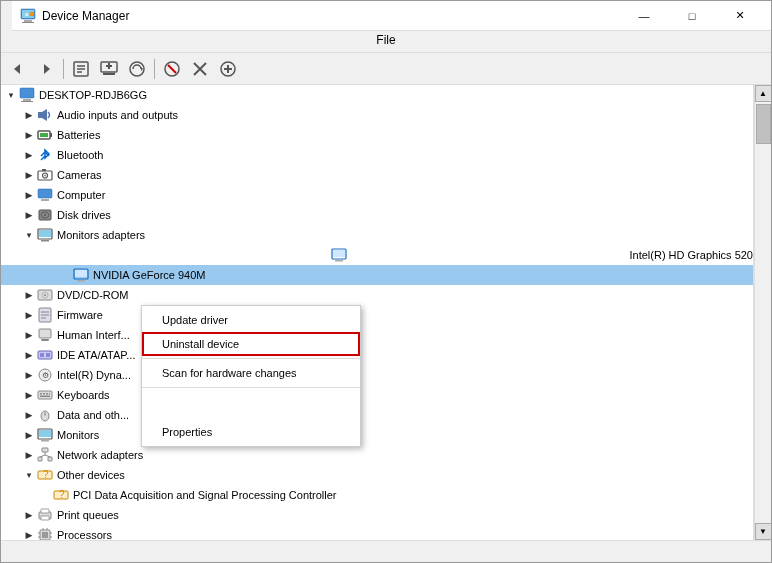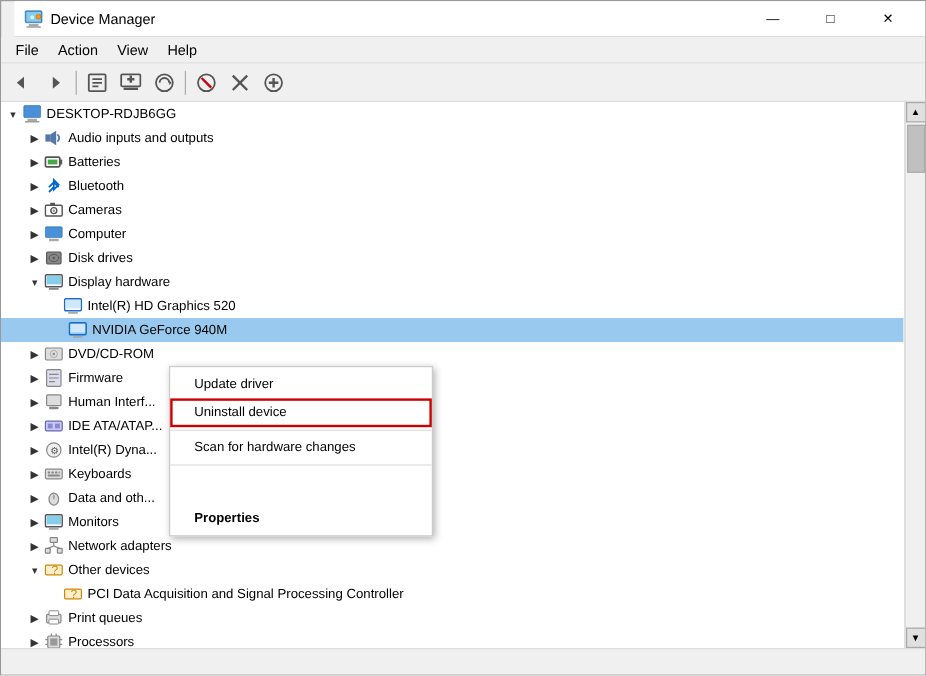--- a/index.html
+++ b/index.html
@@ -58,20 +58,21 @@
       justify-content: center;
     }
     .menu-bar {
       background: #f0f0f0;
       display: flex;
       gap: 0;
       padding: 0 4px;
       height: 22px;
       align-items: center;
       border-bottom: 1px solid #ddd;
+      flex-direction: column;
     }
     .menu-item {
       padding: 2px 8px;
       cursor: pointer;
       font-size: 12px;
     }
     .toolbar {
       background: #f0f0f0;
       display: flex;
       align-items: center;
@@ -203,21 +204,21 @@
     .context-menu-item.uninstall-item {
       border: 2px solid #c00;
       padding: 4px 18px;
       font-weight: 500;
     }
     .context-menu-sep {
       height: 1px;
       background: #ddd;
       margin: 2px 0;
     }
-    .context-menu-item.bold { font-weight: 700; margin-top: 32px; }
+    .context-menu-item.bold { font-weight: 400; margin-top: 32px; }
 
     
     .nvidia-row {
       background: #99c9ef;
     }
   </style>
 </head>
 <body>
 
 <div class="window">
@@ -395,36 +396,36 @@
 
       <div class="tree-item" style="padding-left:20px;">
         <span class="expand-btn">▾</span>
         <span class="item-icon">
           <svg width="16" height="16" viewBox="0 0 16 16">
             <rect x="1" y="2" width="14" height="10" rx="1" fill="none" stroke="#555" stroke-width="1.2"></rect>
             <rect x="4" y="13" width="8" height="1.5" fill="#888"></rect>
             <rect x="2" y="3" width="12" height="7" fill="#87ceeb"></rect>
           </svg>
         </span>
-        <span class="item-label">Display hardware</span>
-      </div>
-
-      <div class="tree-item" style="padding-left:36px;">
+        <span class="item-label">Monitors adapters</span>
+      </div>
+
+      <div class="tree-item" style="padding-left:36px;justify-content:space-between;">
         <span class="expand-btn" style="visibility:hidden;">▶</span>
         <span class="item-icon">
           <svg width="16" height="16" viewBox="0 0 16 16">
             <rect x="1" y="2" width="14" height="10" rx="1" fill="none" stroke="#1a6cc4" stroke-width="1.2"></rect>
             <rect x="4" y="13" width="8" height="1.5" fill="#aaa"></rect>
             <rect x="2" y="3" width="12" height="7" fill="#d0e8ff"></rect>
           </svg>
         </span>
         <span class="item-label">Intel(R) HD Graphics 520</span>
       </div>
 
-      <div class="tree-item nvidia-row" style="padding-left:40px;">
+      <div class="tree-item nvidia-row" style="padding-left:56px;">
         <span class="expand-btn" style="visibility:hidden;">▶</span>
         <span class="item-icon">
           <svg width="16" height="16" viewBox="0 0 16 16">
             <rect x="1" y="2" width="14" height="10" rx="1" fill="none" stroke="#1a6cc4" stroke-width="1.2"></rect>
             <rect x="4" y="13" width="8" height="1.5" fill="#aaa"></rect>
             <rect x="2" y="3" width="12" height="7" fill="#d0e8ff"></rect>
           </svg>
         </span>
         <span class="item-label">NVIDIA GeForce 940M</span>
       </div>

